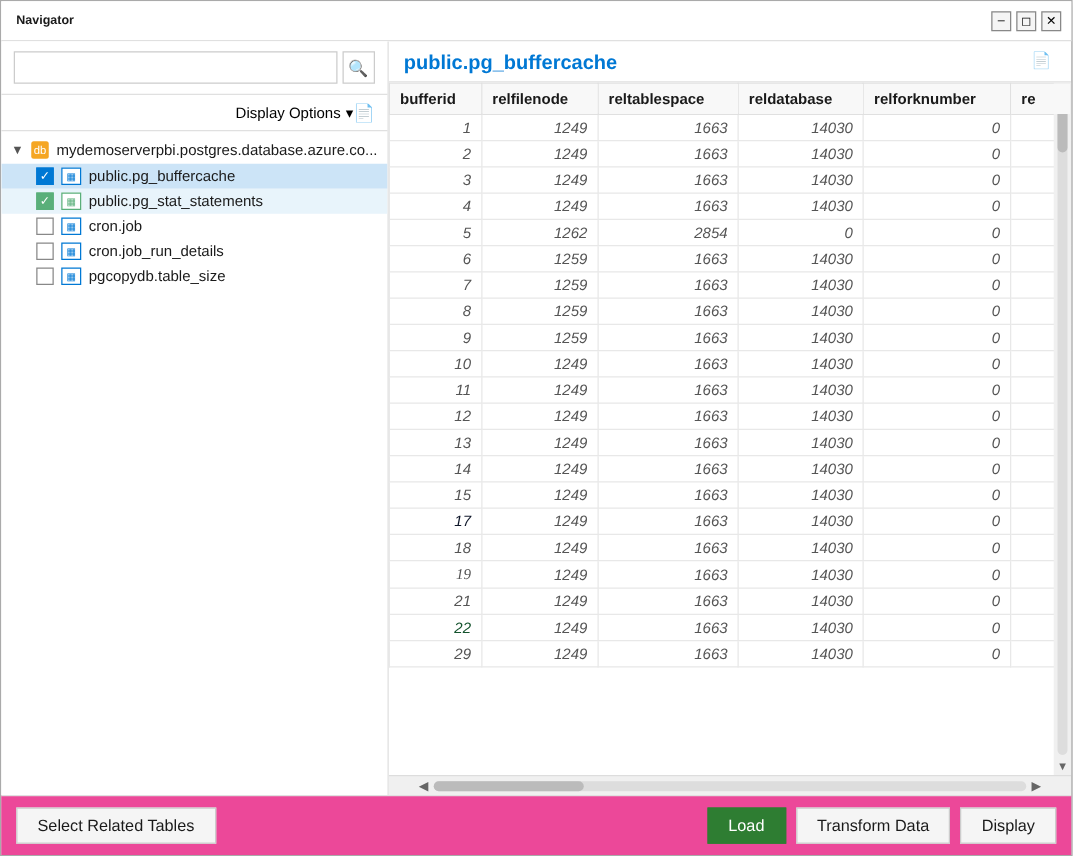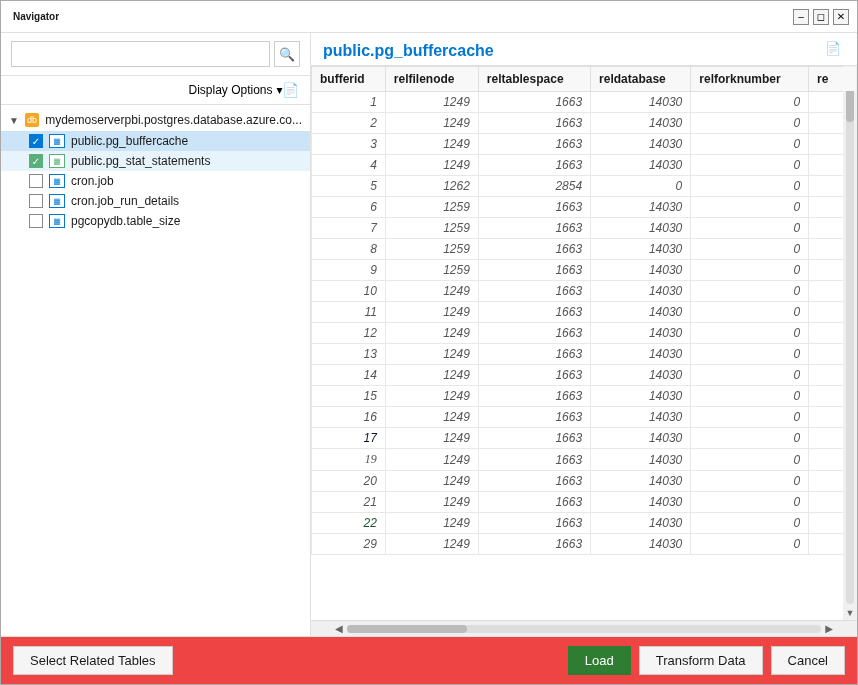--- a/index.html
+++ b/index.html
@@ -275,21 +275,21 @@
       padding: 0 4px;
     }
     
     .bottom-bar {
       height: 48px;
       border-top: 1px solid #e0e0e0;
       display: flex;
       align-items: center;
       justify-content: space-between;
       padding: 0 12px;
-      background: #ef4444;
+      background: #ec4899;
     }
     .btn {
       padding: 6px 16px;
       font-size: 13px;
       cursor: pointer;
       border: 1px solid #ccc;
       background: #f5f5f5;
       color: #1a1a1a;
     }
     .btn-primary {
@@ -542,45 +542,37 @@
               </tr>
               <tr>
                 <td style="color: rgb(85, 85, 85);">15</td>
                 <td style="font-style: italic;">1249</td>
                 <td style="font-style: italic;">1663</td>
                 <td style="font-style: italic;">14030</td>
                 <td style="font-style: italic;">0</td>
                 <td></td>
               </tr>
               <tr>
-                <td style="color: rgb(85, 85, 85);">16</td>
-                <td style="font-style: italic;">1249</td>
-                <td style="font-style: italic;">1663</td>
-                <td style="font-style: italic;">14030</td>
-                <td style="font-style: italic;">0</td>
-                <td></td>
-              </tr>
-              <tr>
                 <td style="color: #0f172a; margin-top: 40px;">17</td>
                 <td style="font-style: italic;">1249</td>
                 <td style="font-style: italic;">1663</td>
                 <td style="font-style: italic;">14030</td>
                 <td style="font-style: italic;">0</td>
                 <td></td>
               </tr>
               <tr>
+                <td style="color: rgb(85, 85, 85);">18</td>
+                <td style="font-style: italic;">1249</td>
+                <td style="font-style: italic;">1663</td>
+                <td style="font-style: italic;">14030</td>
+                <td style="font-style: italic;">0</td>
+                <td></td>
+              </tr>
+              <tr>
                 <td style="color: rgb(85, 85, 85); font-family: Liberation Serif, serif;">19</td>
-                <td style="font-style: italic;">1249</td>
-                <td style="font-style: italic;">1663</td>
-                <td style="font-style: italic;">14030</td>
-                <td style="font-style: italic;">0</td>
-                <td></td>
-              </tr>
-              <tr>
-                <td style="color: rgb(85, 85, 85);">20</td>
                 <td style="font-style: italic;">1249</td>
                 <td style="font-style: italic;">1663</td>
                 <td style="font-style: italic;">14030</td>
                 <td style="font-style: italic;">0</td>
                 <td></td>
               </tr>
               <tr>
                 <td style="color: rgb(85, 85, 85);">21</td>
                 <td style="font-style: italic;">1249</td>
                 <td style="font-style: italic;">1663</td>
@@ -624,16 +616,16 @@
         <span class="scroll-arrow">▶</span>
       </div>
     </div>
   </div>
 
   <div class="bottom-bar">
     <button class="btn">Select Related Tables</button>
     <div class="btn-group">
       <button class="btn btn-primary">Load</button>
       <button class="btn">Transform Data</button>
-      <button class="btn">Cancel</button>
+      <button class="btn">Display</button>
     </div>
   </div>
 </div>
 
 </body></html>

